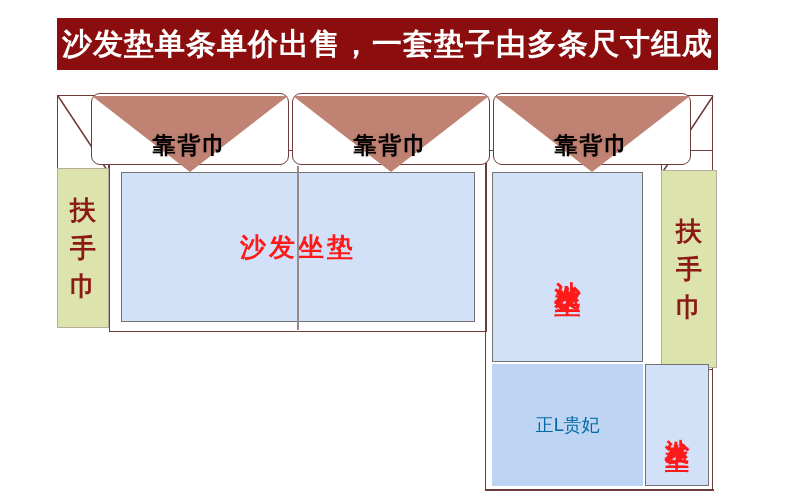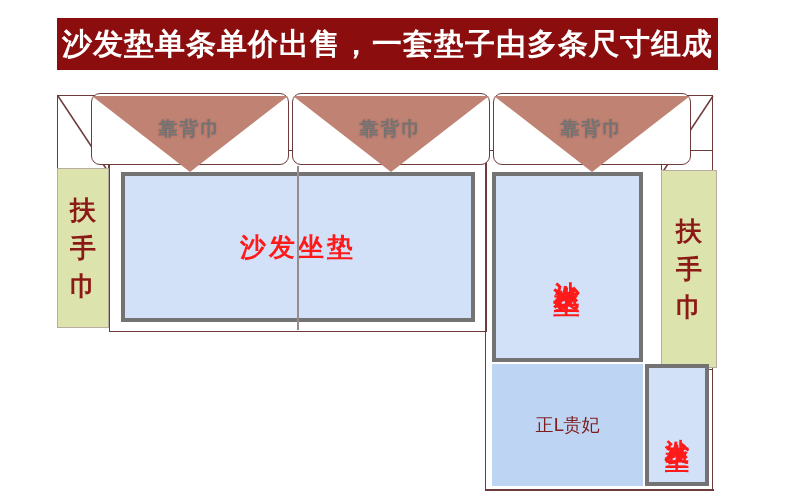--- a/index.html
+++ b/index.html
@@ -67,25 +67,25 @@
     left: 50%;
     top: 2px;
     transform: translateX(-50%);
     width: 0; height: 0;
     border-left: 98px solid transparent;
     border-right: 98px solid transparent;
     border-top: 76px solid #bf8273;
   }
   .backrest-label {
     position: absolute;
-    left: 0; top: 0;
+    left: 0; top: 16px;
     width: 100%; height: 100%;
     display: flex; align-items: center; justify-content: center;
-    color: #737373;
-    font-size: 19px;
+    color: #000000;
+    font-size: 23px;
     font-weight: bold;
     letter-spacing: 2px;
     text-shadow: 0 0 2px rgba(120,60,50,.35);
   }
 
   
   .armrest {
     position: absolute;
     background: #dce3ad;
     border: 1.5px solid #b9ada0;
@@ -103,21 +103,22 @@
     font-size: 26px;
     font-weight: bold;
     line-height: 1;
   }
   .armrest-label span { display: block; }
 
   
   .cushion {
     position: absolute;
     background: #d2e1f8;
-    border: 4px solid #737373;
+    border: 1px solid #737373;
+    font-family: Liberation Serif, serif;
   }
   .cushion-label {
     position: absolute;
     left: 0; top: 0;
     width: 100%; height: 100%;
     display: flex; align-items: center; justify-content: center;
     color: #ff1a1a;
     font-size: 26px;
     font-weight: bold;
     letter-spacing: 3px;
@@ -136,21 +137,21 @@
   }
   .chaise-note {
     position: absolute;
     left: 0; top: 0;
     width: 100%; height: 100%;
     display: flex;
     flex-direction: column;
     align-items: center;
     justify-content: center;
     gap: 4px;
-    color: #7f1d1d;
+    color: #0369a1;
     font-size: 18px;
     line-height: 1.3;
   }
   .chaise-note span { display: block; white-space: nowrap; }
 </style>
 </head>
 <body>
 
 <div id="stage">
 

